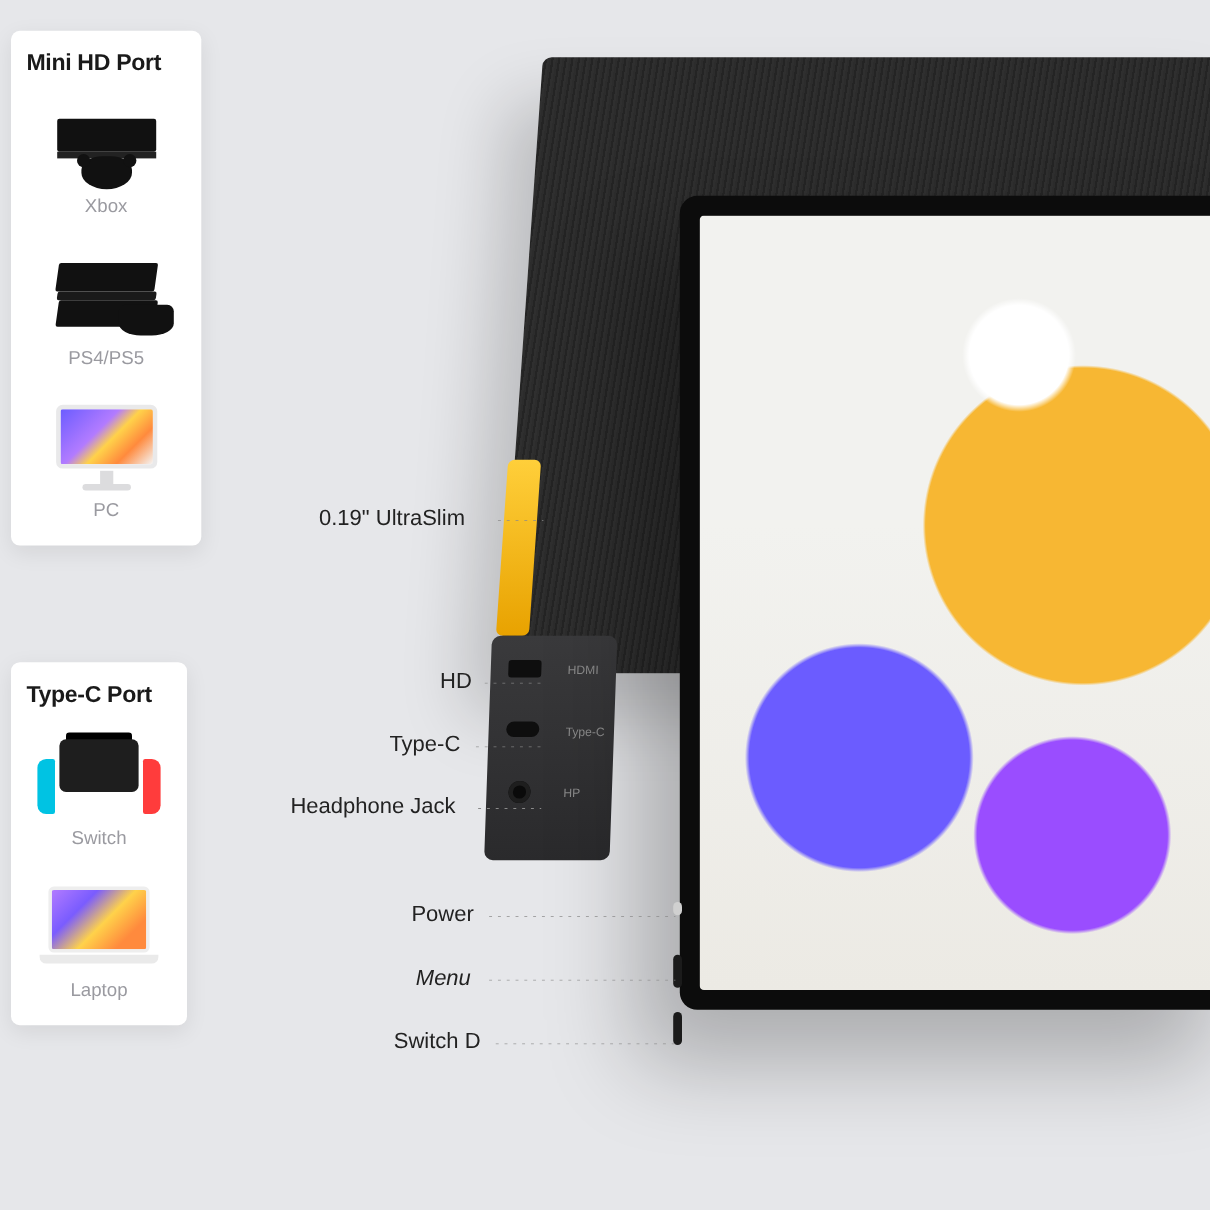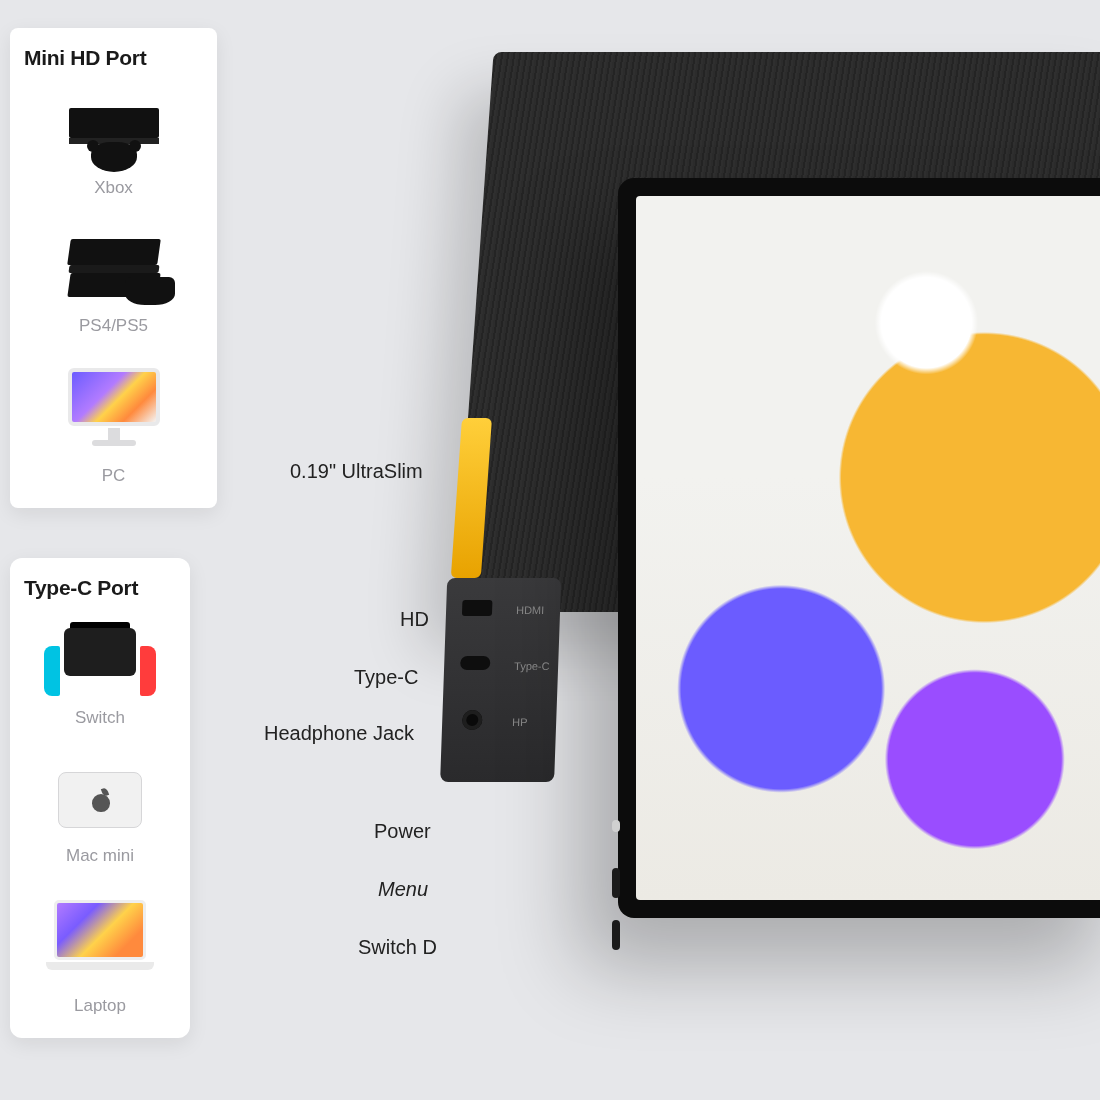--- a/index.html
+++ b/index.html
@@ -1,24 +1,24 @@
 <!DOCTYPE html>
 <html><head>
 <meta charset="utf-8">
 <style>
   *{box-sizing:border-box;margin:0;padding:0;}
   body{width:1100px;height:1100px;background:#e6e7ea;font-family:Arial,Helvetica,sans-serif;position:relative;overflow:hidden;}
 
   
   .card{position:absolute;background:#fff;border-radius:8px;padding:18px 14px 22px 14px;box-shadow:0 6px 20px rgba(0,0,0,0.08);}
-  .card-hd{left:10px;top:28px;width:207px;}
-  .card-tc{left:10px;top:558px;width:180px;border-radius:12px;}
+  .card-hd{left:10px;top:28px;width:173px;}
+  .card-tc{left:10px;top:602px;width:160px;}
   .card h2{font-size:21px;font-weight:700;color:#1a1a1a;margin-bottom:16px;letter-spacing:-0.3px;}
   .item{display:flex;flex-direction:column;align-items:center;margin-bottom:26px;}
-  .item:last-child{margin-bottom:0;gap:12px;}
+  .item:last-child{margin-bottom:0;}
   .item .vis{width:120px;height:90px;display:flex;align-items:center;justify-content:center;}
   .item .lbl{font-size:17px;color:#9a9aa0;margin-top:2px;}
 
   
   .xbox{position:relative;width:110px;height:70px;}
   .xbox .box{position:absolute;top:12px;left:10px;width:90px;height:30px;background:#111;border-radius:2px;}
   .xbox .tray{position:absolute;top:42px;left:10px;width:90px;height:6px;background:#222;}
   .xbox .pad{position:absolute;top:46px;left:32px;width:46px;height:30px;background:#111;border-radius:50% 50% 60% 60%;}
   .xbox .pad:before,.xbox .pad:after{content:"";position:absolute;width:12px;height:12px;background:#111;border-radius:50%;top:-2px;}
   .xbox .pad:before{left:-4px;} .xbox .pad:after{right:-4px;}
@@ -136,29 +136,20 @@
           <div class="scr"></div>
           <div class="dock"></div>
           <div class="jl"></div>
           <div class="jr"></div>
         </div>
       </div>
     <div class="lbl">Switch</div>
   </div>
   <div class="item">
     <div class="vis">
-        <div class="mm">
-          <div class="box"></div>
-          <div class="logo"></div>
-        </div>
-      </div>
-    <div class="lbl">Mac mini</div>
-  </div>
-  <div class="item">
-    <div class="vis">
         <div class="lap">
           <div class="scr"></div>
           <div class="base"></div>
         </div>
       </div>
     <div class="lbl">Laptop</div>
   </div>
 </div>
 
 <div class="panel-back">

